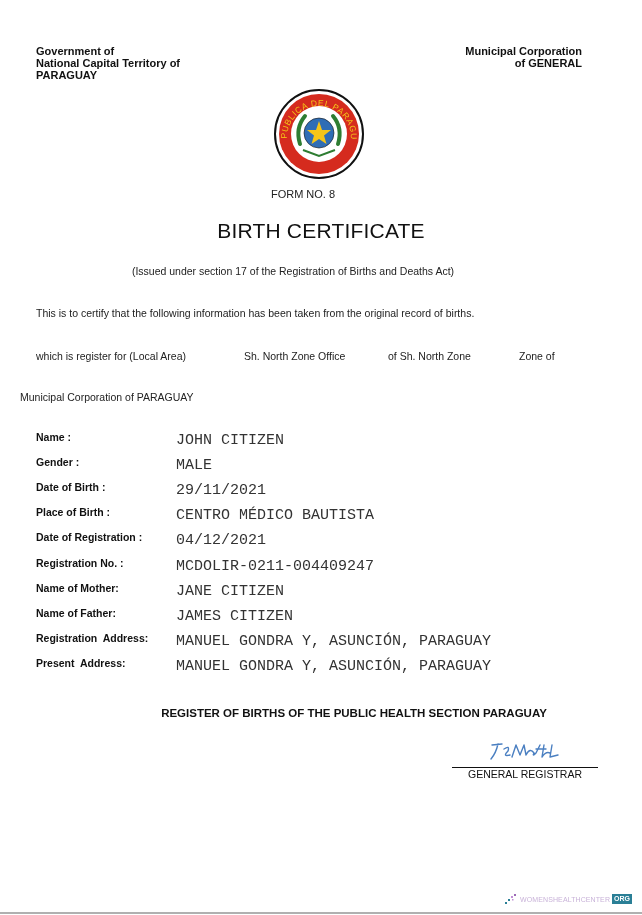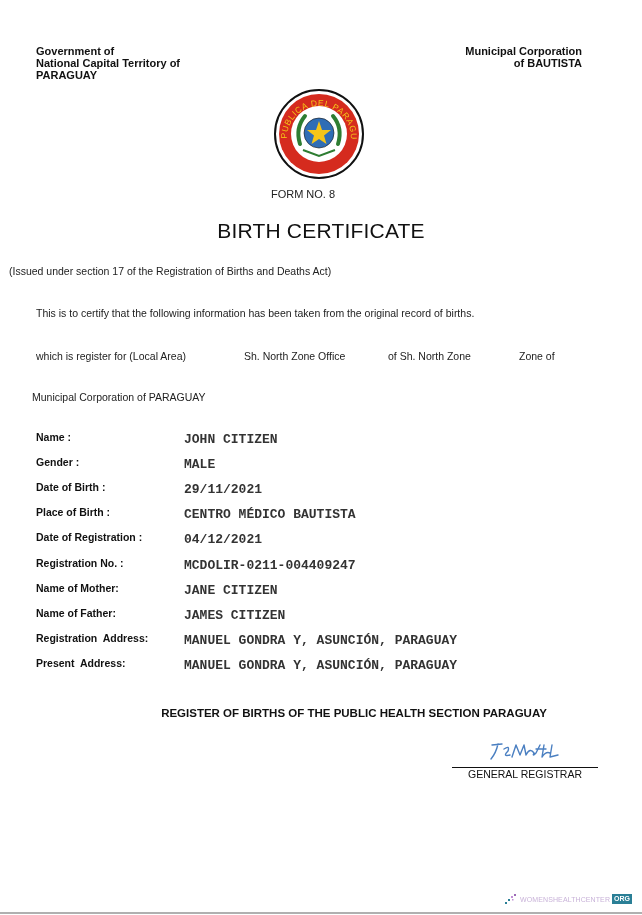--- a/index.html
+++ b/index.html
@@ -8,52 +8,52 @@
       background: #ffffff; color: #111111;
       font-family: "Liberation Sans", "DejaVu Sans", sans-serif;
     }
     .abs { position: absolute; }
     .hdr { font-size: 11px; font-weight: bold; line-height: 12px; color: #111; }
     .hdr-left { left: 36px; top: 45px; }
     .hdr-right { right: 60px; top: 45px; text-align: right; margin-left: 40px; }
     .seal { left: 273px; top: 88px; width: 92px; height: 92px; }
     .form-no { left: 0; width: 606px; top: 188px; text-align: center; font-size: 11px; color: #222; }
     .title { left: 0; width: 642px; top: 219px; text-align: center; font-size: 21px; font-weight: normal; letter-spacing: 0.2px; color: #111; }
-    .subtitle { left: 9px; width: 586px; top: 265px; text-align: left; font-size: 10.5px; color: #222; }
+    .subtitle { left: 0; width: 586px; top: 265px; text-align: center; font-size: 10.5px; color: #222; }
     .para { font-size: 10.5px; color: #222; white-space: nowrap; }
     .certify { left: 36px; top: 307px; }
     .reg-a { left: 36px; top: 350px; }
     .reg-b { left: 244px; top: 350px; }
     .reg-c { left: 388px; top: 350px; }
     .reg-d { left: 519px; top: 350px; }
-    .municipal { left: 32px; top: 391px; }
+    .municipal { left: 20px; top: 391px; }
     .field-row { left: 36px; height: 14px; }
     .field-label { position: absolute; left: 0; top: 0; font-size: 10.5px; font-weight: bold; color: #111; white-space: nowrap; }
-    .field-value { position: absolute; left: 148px; top: 1px; font-family: "Liberation Mono", "DejaVu Sans Mono", monospace; font-size: 13px; color: #333; white-space: nowrap; font-weight: bold; }
+    .field-value { position: absolute; left: 140px; top: 1px; font-family: "Liberation Mono", "DejaVu Sans Mono", monospace; font-size: 15px; color: #333; white-space: nowrap; }
     .register { left: 0; width: 630px; top: 707px; text-align: center; font-size: 11.5px; font-weight: bold; color: #111; padding-left: 39px; }
     .sig { left: 488px; top: 739px; width: 74px; height: 24px; }
     .sig-line { left: 452px; top: 767px; width: 146px; height: 1px; background: #111; }
     .registrar { left: 452px; width: 146px; top: 768px; text-align: center; font-size: 10.5px; color: #111; }
     .watermark { right: 10px; top: 893px; height: 12px; display: flex; align-items: center; gap: 2px; }
     .wm-dots { width: 14px; height: 12px; }
     .wm-text { font-size: 7px; color: #c9b3d9; letter-spacing: 0.1px; }
     .wm-badge { font-size: 7px; font-weight: bold; color: #ffffff; background: #2a7f96; padding: 0 2px; line-height: 10px; }
     .bottom-rule { left: 0; top: 912px; width: 642px; height: 2px; background: #b0b0b0; }
   </style>
 </head>
 <body>
 
 <div class="abs hdr hdr-left">
   <div>Government of</div>
   <div>National Capital Territory of</div>
   <div>PARAGUAY</div>
 </div>
 <div class="abs hdr hdr-right">
   <div>Municipal Corporation</div>
-  <div>of BAUTISTA</div>
+  <div>of GENERAL</div>
 </div>
 
 <div class="abs seal">
   <svg width="92" height="92" viewBox="0 0 92 92">
     <defs>
       <path id="ringPath" d="M 14 50 A 32 32 0 1 1 78 50"></path>
     </defs>
     <circle cx="46" cy="46" r="44" fill="#ffffff" stroke="#111111" stroke-width="2"></circle>
     <circle cx="46" cy="46" r="40" fill="#d52b1e"></circle>
     <circle cx="46" cy="46" r="28" fill="#ffffff"></circle>

